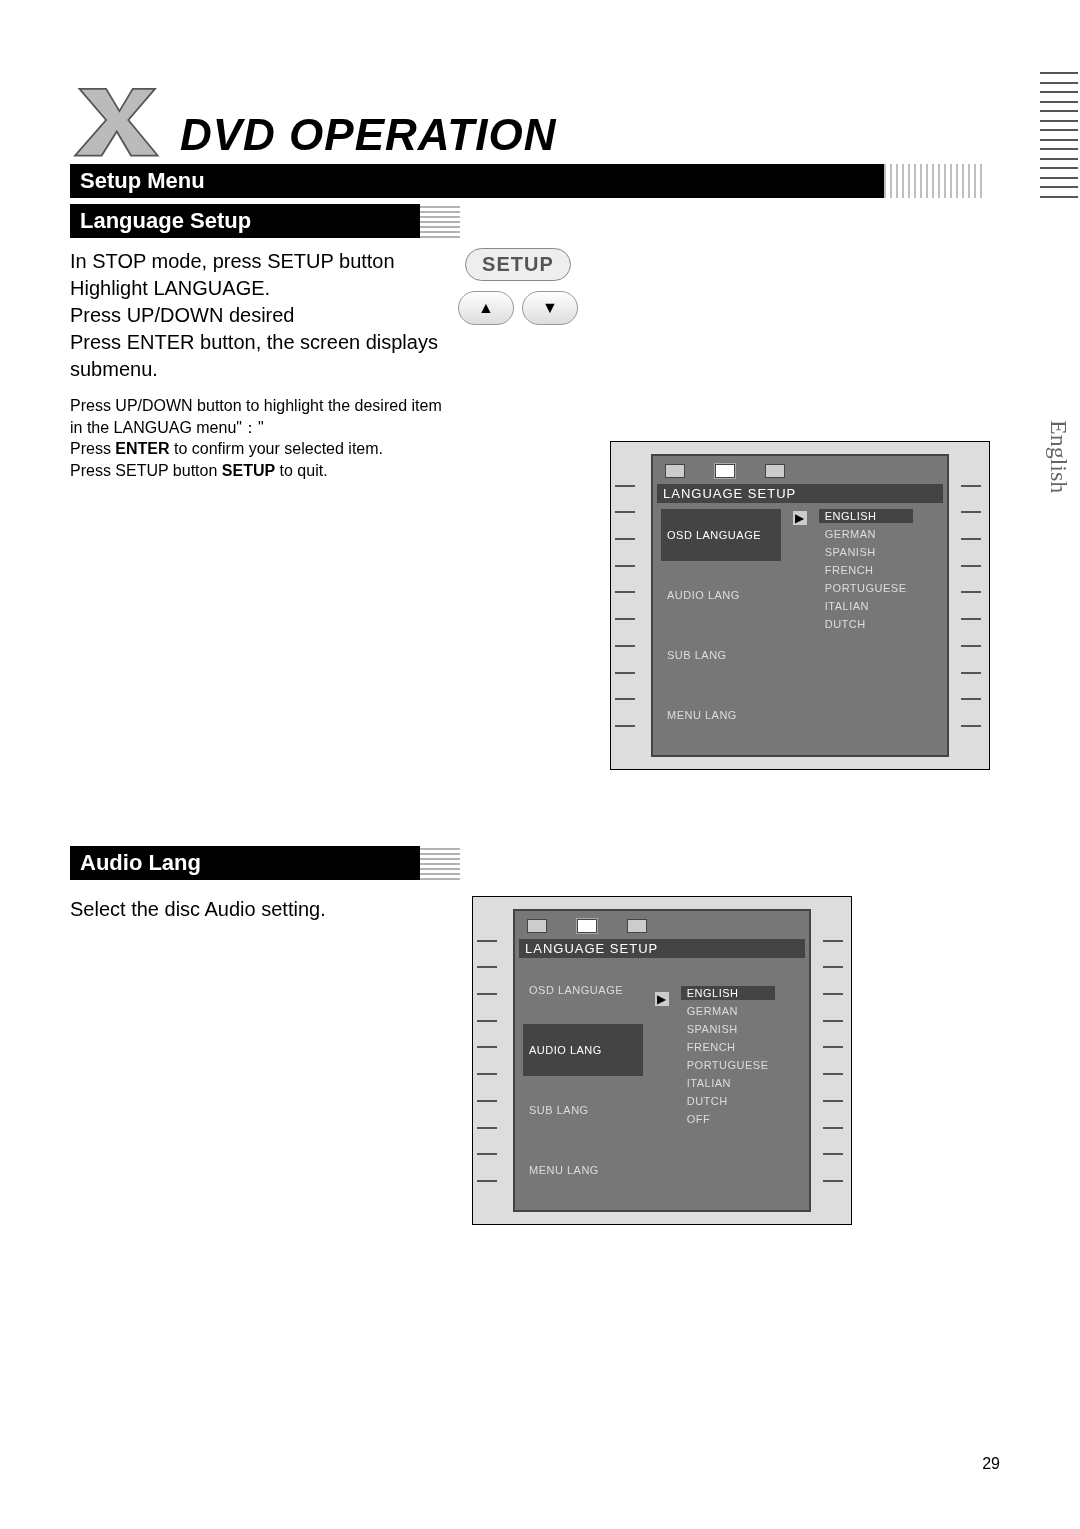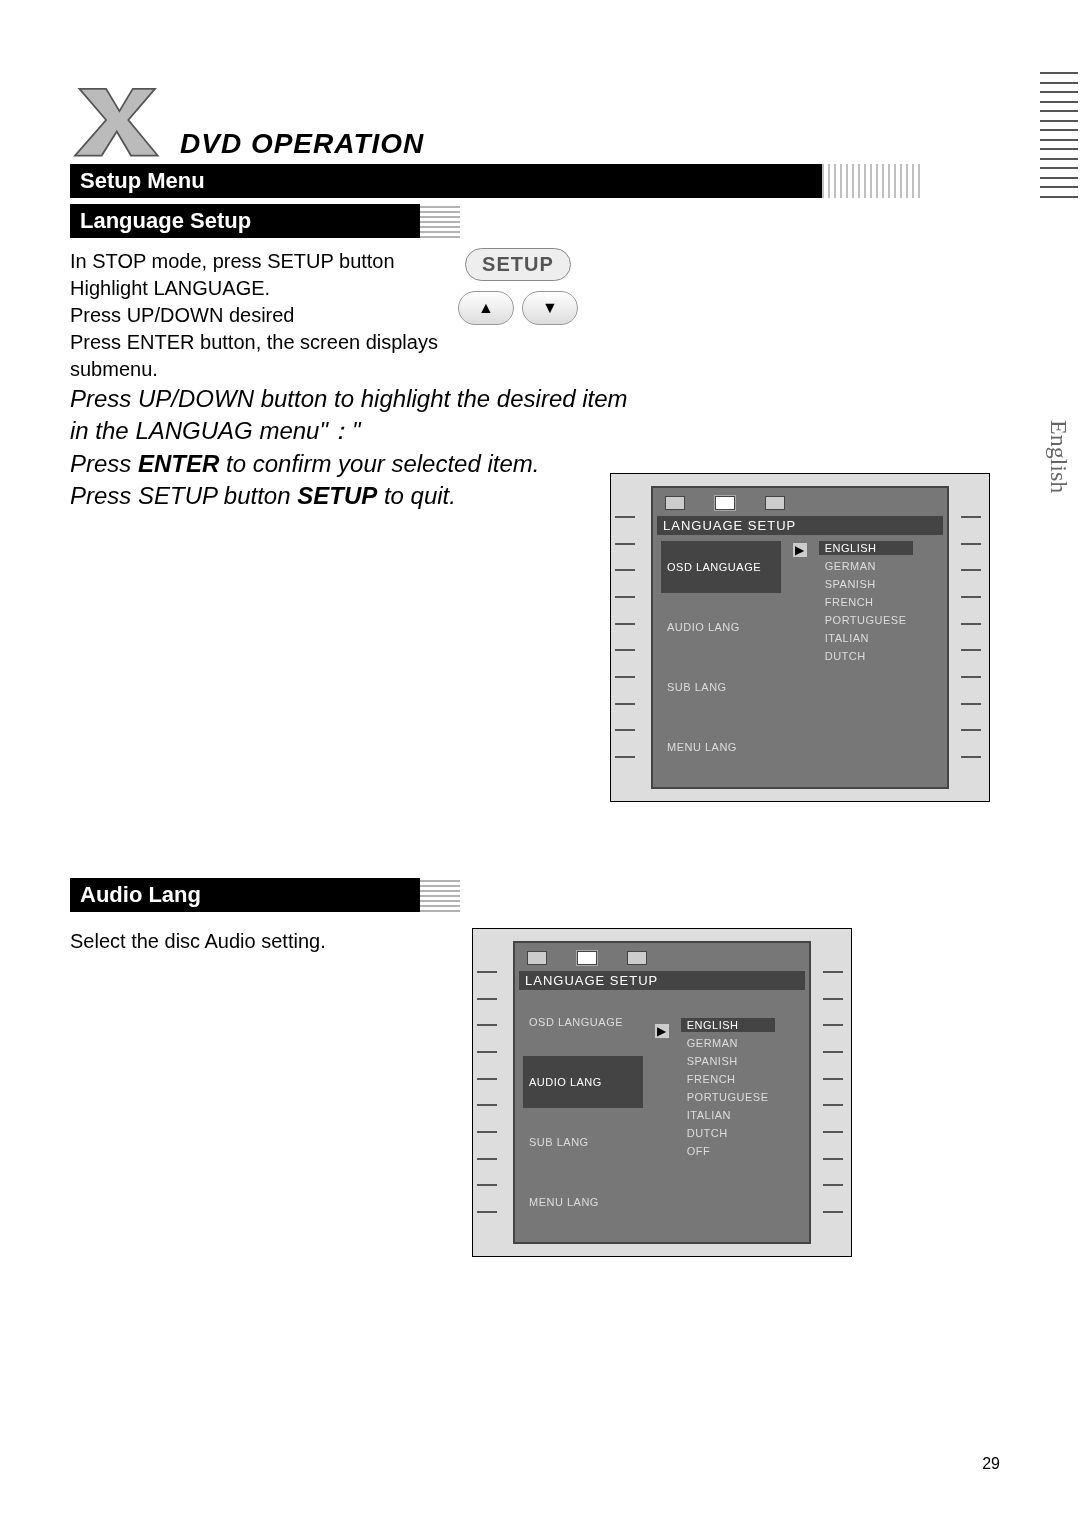--- a/index.html
+++ b/index.html
@@ -5,30 +5,30 @@
   * { box-sizing: border-box; margin: 0; padding: 0; }
   html, body { width: 1080px; height: 1529px; background: #fff; font-family: Arial, Helvetica, sans-serif; color: #000; }
   .page { position: relative; width: 1080px; height: 1529px; padding: 60px 70px 60px 70px; }
   .thumb-index { position: absolute; right: 0; top: 70px; width: 40px; }
   .thumb-lines { height: 130px; display: flex; flex-direction: column; justify-content: space-between; padding: 2px 0; }
   .thumb-lines div { height: 2px; background: #555; width: 38px; }
   .tab-label { position: absolute; right: 8px; top: 420px; writing-mode: vertical-rl; font-size: 24px; color: #666; font-family: Georgia, serif; }
   .header-row { display: flex; align-items: flex-end; gap: 20px; margin-top: 20px; margin-bottom: 4px; }
   .logo { width: 90px; height: 80px; position: relative; }
   .logo svg { width: 100%; height: 100%; }
-  .title { font-size: 28px; font-weight: bold; font-style: italic; letter-spacing: 1px; }
-  .setup-bar { background: #000; color: #fff; font-weight: bold; padding: 4px 10px; font-size: 22px; width: 752px; position: relative; }
+  .title { font-size: 44px; font-weight: bold; font-style: italic; letter-spacing: 1px; }
+  .setup-bar { background: #000; color: #fff; font-weight: bold; padding: 4px 10px; font-size: 22px; width: 814px; position: relative; }
   .setup-bar::after { content: ""; position: absolute; right: -100px; top: 0; bottom: 0; width: 100px;
     background: repeating-linear-gradient(90deg, #000 0 2px, #fff 2px 6px); opacity: .25; }
   .section-bar { background: #000; color: #fff; font-weight: bold; padding: 4px 10px; font-size: 22px; width: 350px; margin-top: 6px; position: relative; }
   .section-bar .fade { position: absolute; right: -40px; top: 0; bottom: 0; width: 40px;
     background: repeating-linear-gradient(0deg, #000 0 2px, transparent 2px 5px); opacity: .3; }
   .body-row { display: flex; align-items: flex-start; gap: 20px; margin-top: 10px; }
   .instr { font-size: 20px; line-height: 1.35; max-width: 520px; }
-  .instr-wide { font-size: 24px; line-height: 1.35; max-width: 720px; margin-top: 0; font-style: italic; }
+  .instr-wide { font-size: 16px; line-height: 1.35; max-width: 720px; margin-top: 12px; }
   .instr b, .instr-wide b { font-weight: bold; }
   .btn-col { display: flex; flex-direction: column; align-items: center; gap: 10px; }
   .pill-btn { border: 1px solid #888; background: #eee; border-radius: 18px; padding: 4px 16px; font-size: 20px; color: #555; font-weight: bold; letter-spacing: 1px; }
   .arrow-row { display: flex; gap: 8px; }
   .arrow-btn { width: 56px; height: 34px; border: 1px solid #999; border-radius: 18px; background: linear-gradient(#fff,#ddd); display: flex; align-items: center; justify-content: center; font-size: 16px; color: #000; }
   .osd { width: 380px; border: 1px solid #000; background: #ddd; padding: 12px; position: relative; }
   .osd .inner { background: #777; border: 2px solid #444; position: relative; padding: 6px 8px 14px; min-height: 240px; }
   .osd-side-dashes { position: absolute; top: 30px; bottom: 30px; width: 24px; display: flex; flex-direction: column; justify-content: space-around; }
   .osd-side-dashes.left { left: 4px; }
   .osd-side-dashes.right { right: 4px; }

